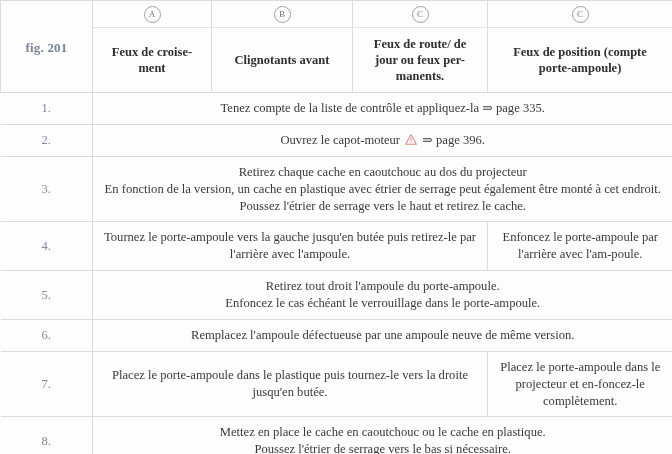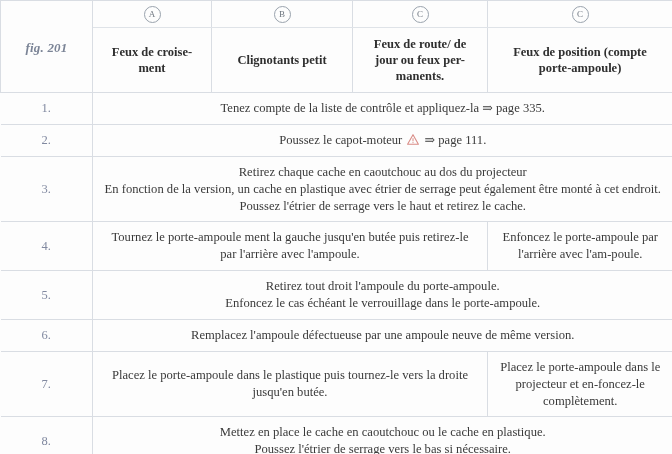--- a/index.html
+++ b/index.html
@@ -69,21 +69,20 @@
     vertical-align: middle;
   }
 
   
   td.fig-cell {
     text-align: center;
     vertical-align: middle;
     border-top: none;
     border-left: none;
     border-bottom: 1px solid #d9dde3;
-    font-style: italic;
   }
   .fig-label {
     font-weight: bold;
     font-size: 13px;
     color: #7b8496;
     letter-spacing: .2px;
   }
 
   
   tr.head-row td {
@@ -152,49 +151,49 @@
         <td>
           <span class="circ">C</span>
         </td>
         <td>
           <span class="circ">C</span>
         </td>
       </tr>
 
       <tr class="head-row">
         <td>Feux de croise-<br>ment</td>
-        <td>Clignotants petit</td>
+        <td>Clignotants avant</td>
         <td>Feux de route/ de jour ou feux per-<br>manents.</td>
         <td>Feux de position (compte porte-ampoule)</td>
       </tr>
 
       <tr class="body-row">
         <td class="numcell">1.</td>
         <td class="spanwide" colspan="4">Tenez compte de la liste de contrôle et appliquez-la ⇒ page 335.</td>
       </tr>
 
       <tr class="body-row">
         <td class="numcell">2.</td>
         <td class="spanwide" colspan="4">
-          <span>Poussez le capot-moteur </span><span class="warn-tri"><svg width="12" height="11" viewBox="0 0 12 11">
+          <span>Ouvrez le capot-moteur </span><span class="warn-tri"><svg width="12" height="11" viewBox="0 0 12 11">
                 <path d="M6 0.7 L11.4 10.3 L0.6 10.3 Z" fill="none" stroke="#d98c86" stroke-width="1.1" stroke-linejoin="round"></path>
                 <rect x="5.5" y="4.2" width="1" height="3.1" fill="#d98c86"></rect>
                 <rect x="5.5" y="8.1" width="1" height="1" fill="#d98c86"></rect>
-              </svg></span><span> ⇒ page 111.</span>
+              </svg></span><span> ⇒ page 396.</span>
         </td>
       </tr>
 
       <tr class="body-row">
         <td class="numcell">3.</td>
         <td class="spanwide" colspan="4">Retirez chaque cache en caoutchouc au dos du projecteur<br>En fonction de la version, un cache en plastique avec étrier de serrage peut également être monté à cet endroit. Poussez l'étrier de serrage vers le haut et retirez le cache.</td>
       </tr>
 
       <tr class="body-row">
         <td class="numcell">4.</td>
-        <td colspan="3">Tournez le porte-ampoule ment la gauche jusqu'en butée puis retirez-le par l'arrière avec l'ampoule.</td>
+        <td colspan="3">Tournez le porte-ampoule vers la gauche jusqu'en butée puis retirez-le par l'arrière avec l'ampoule.</td>
         <td class="lastcol">Enfoncez le porte-ampoule par l'arrière avec l'am-poule.</td>
       </tr>
 
       <tr class="body-row">
         <td class="numcell">5.</td>
         <td class="spanwide" colspan="4">Retirez tout droit l'ampoule du porte-ampoule.<br>Enfoncez le cas échéant le verrouillage dans le porte-ampoule.</td>
       </tr>
 
       <tr class="body-row">
         <td class="numcell">6.</td>

